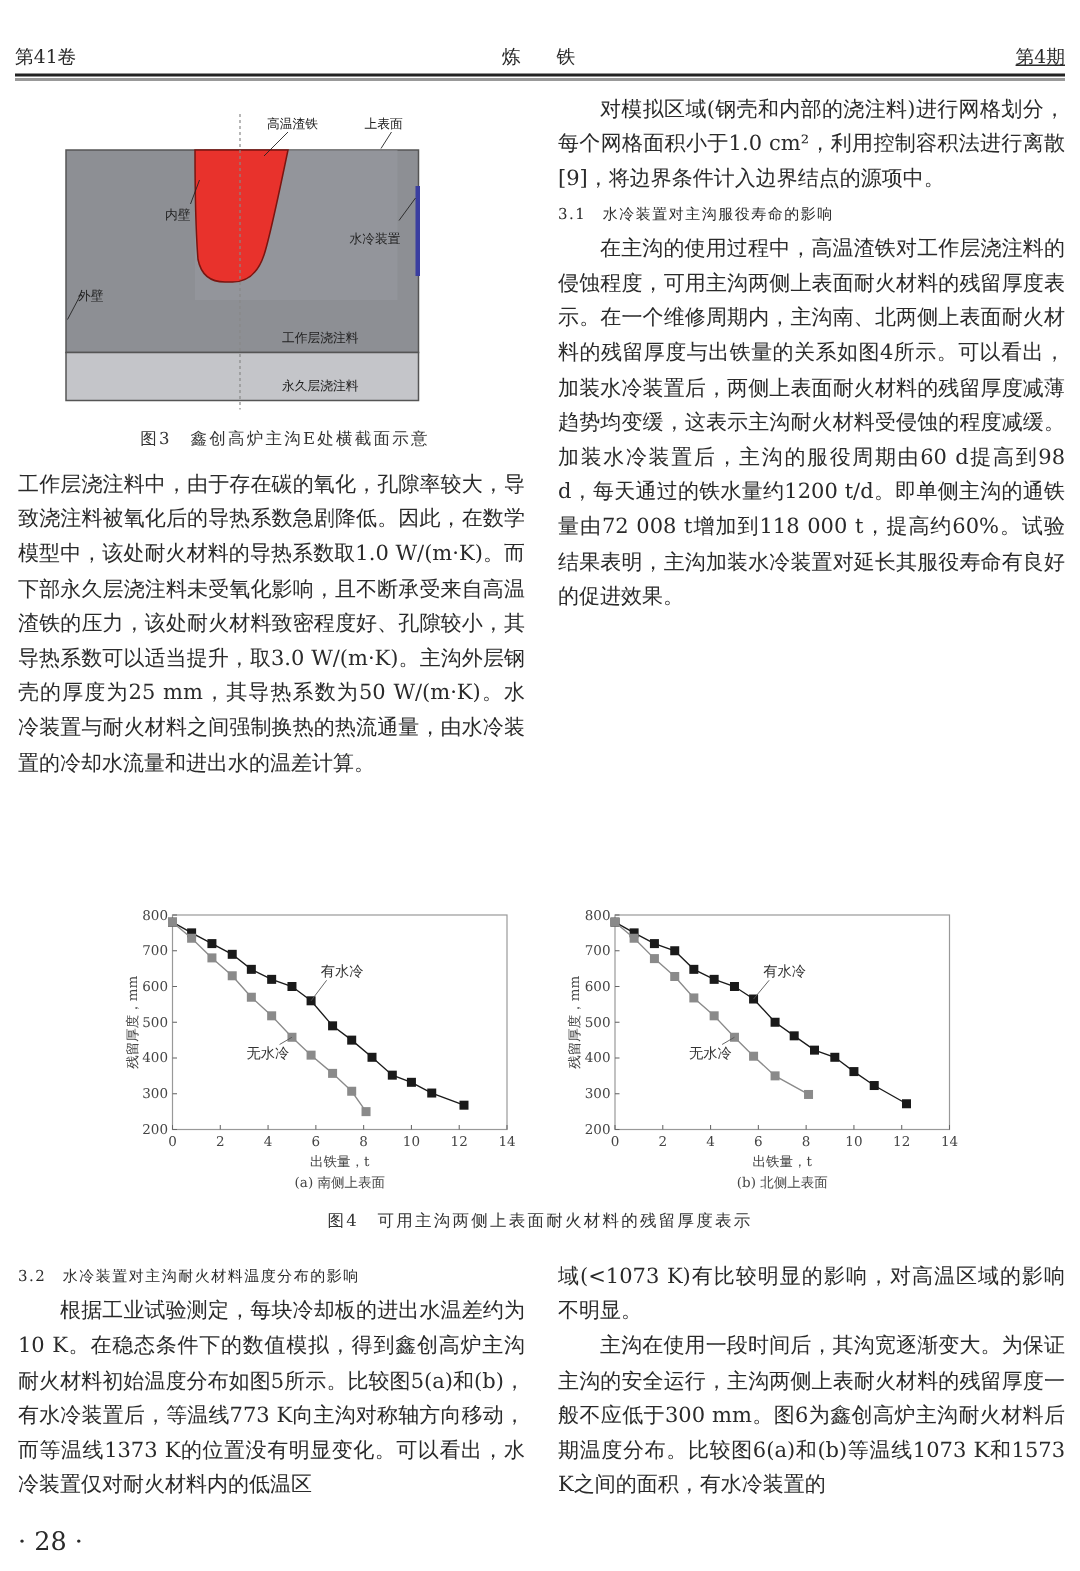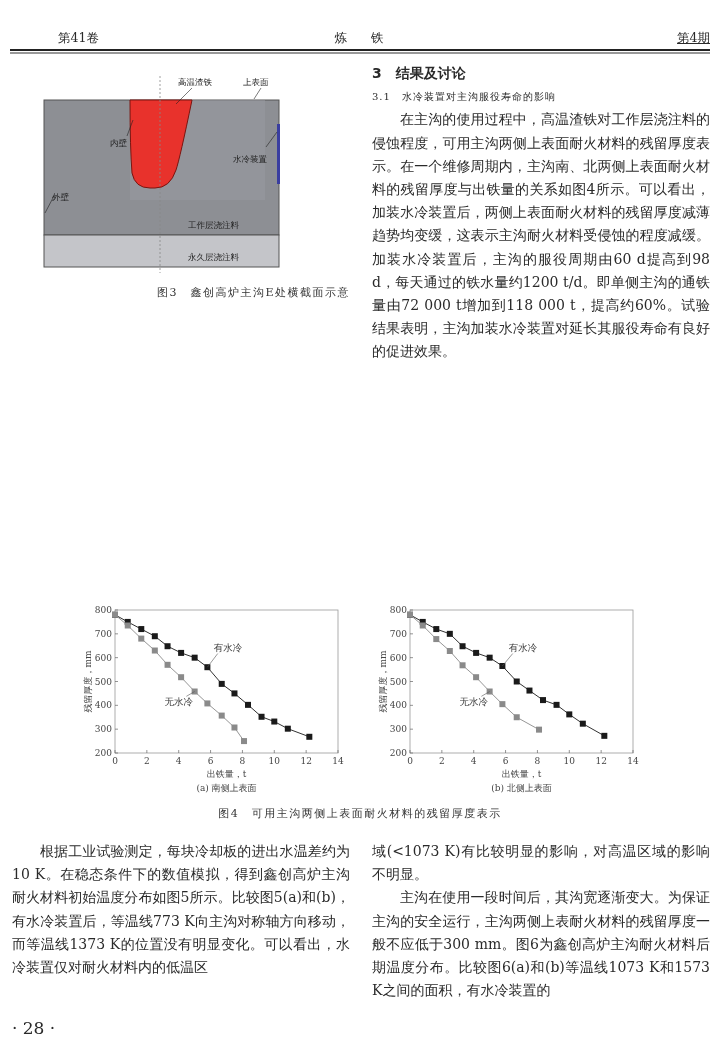--- a/index.html
+++ b/index.html
@@ -1,19 +1,19 @@
 <!DOCTYPE html>
 <html><head>
 <meta charset="utf-8">
 <style>
   * { box-sizing: border-box; margin: 0; padding: 0; }
   body { width: 720px; height: 1047px; background: #fff; position: relative; overflow: hidden;
          font-family: "DejaVu Serif", "Liberation Serif", serif; color: #2a2a2a; }
   .header { position: absolute; left: 10px; right: 10px; top: 30px; height: 20px; font-size: 12.5px; }
-  .header .l { position: absolute; left: 0; top: 0; margin-left: 48px; }
+  .header .l { position: absolute; left: 0; top: 0; }
   .header .c { position: absolute; left: 8px; right: 0; text-align: center; top: 0; letter-spacing: 10px; }
   .header .r { position: absolute; right: 0; top: 0; text-decoration: underline; }
   .hrule1 { position: absolute; left: 10px; right: 10px; top: 49px; height: 1.5px; background: #222; }
   .hrule2 { position: absolute; left: 10px; right: 10px; top: 52px; height: 2px; background: #999; }
 
   .col { position: absolute; font-size: 14px; line-height: 23.2px; text-align: justify; }
   .col p { margin: 0; }
   .col p.indent { text-indent: 2em; }
   .h2 { font-family: "DejaVu Sans", "Liberation Sans", sans-serif; font-weight: bold; font-size: 14px; }
   .h3 { font-size: 10px; letter-spacing: 1px; }
@@ -50,30 +50,31 @@
     <line x1="236" y1="89" x2="247" y2="74" stroke="#222" stroke-width="0.6"></line>
     <line x1="24" y1="138" x2="15" y2="155" stroke="#222" stroke-width="0.6"></line>
     <text x="148" y="27" font-size="8.5" fill="#222">高温渣铁</text>
     <text x="213" y="27" font-size="8.5" fill="#222">上表面</text>
     <text x="80" y="88" font-size="8.5" fill="#222">内壁</text>
     <text x="203" y="104" font-size="8.5" fill="#222">水冷装置</text>
     <text x="22" y="142" font-size="8.5" fill="#222">外壁</text>
     <text x="158" y="170" font-size="8.5" fill="#222">工作层浇注料</text>
     <text x="158" y="202" font-size="8.5" fill="#222">永久层浇注料</text>
   </svg>
-  <div class="cap" style="position:absolute;left:0;right:0;top:227px;text-align:right;">图3　鑫创高炉主沟E处横截面示意</div>
+  <div class="cap" style="position:absolute;left:0;right:0;top:227px;">图3　鑫创高炉主沟E处横截面示意</div>
 </div>
 
 <div class="col" style="left:12px; top:312px; width:338px;">
+  <p>工作层浇注料中，由于存在碳的氧化，孔隙率较大，导致浇注料被氧化后的导热系数急剧降低。因此，在数学模型中，该处耐火材料的导热系数取1.0 W/(m·K)。而下部永久层浇注料未受氧化影响，且不断承受来自高温渣铁的压力，该处耐火材料致密程度好、孔隙较小，其导热系数可以适当提升，取3.0 W/(m·K)。主沟外层钢壳的厚度为25 mm，其导热系数为50 W/(m·K)。水冷装置与耐火材料之间强制换热的热流通量，由水冷装置的冷却水流量和进出水的温差计算。</p>
 </div>
 
 <div class="col" style="left:372px; top:62px; width:338px;">
-  <p class="h2">3　结果及讨论</p>
+  <p class="indent">对模拟区域(钢壳和内部的浇注料)进行网格划分，每个网格面积小于1.0 cm²，利用控制容积法进行离散[9]，将边界条件计入边界结点的源项中。</p>
   <p class="h3">3.1　水冷装置对主沟服役寿命的影响</p>
-  <p class="indent">在主沟的使用过程中，高温渣铁对工作层浇注料的侵蚀程度，可用主沟两侧上表面耐火材料的残留厚度表示。在一个维修周期内，主沟南、北两侧上表面耐火材料的残留厚度与出铁量的关系如图4所示。可以看出，加装水冷装置后，两侧上表面耐火材料的残留厚度减薄趋势均变缓，这表示主沟耐火材料受侵蚀的程度减缓。加装水冷装置后，主沟的服役周期由60 d提高到98 d，每天通过的铁水量约1200 t/d。即单侧主沟的通铁量由72 000 t增加到118 000 t，提高约60%。试验结果表明，主沟加装水冷装置对延长其服役寿命有良好的促进效果。</p>
+  <p class="indent">在主沟的使用过程中，高温渣铁对工作层浇注料的侵蚀程度，可用主沟两侧上表面耐火材料的残留厚度表示。在一个维修周期内，主沟南、北两侧上表面耐火材料的残留厚度与出铁量的关系如图4所示。可以看出，加装水冷装置后，两侧上表面耐火材料的残留厚度减薄趋势均变缓，这表示主沟耐火材料受侵蚀的程度减缓。加装水冷装置后，主沟的服役周期由60 d提高到98 d，每天通过的铁水量约1200 t/d。即单侧主沟的通铁量由72 008 t增加到118 000 t，提高约60%。试验结果表明，主沟加装水冷装置对延长其服役寿命有良好的促进效果。</p>
 </div>
 
 <div id="fig4a">
   <svg id="svg4a" width="280" height="200">
       <rect x="35" y="10" width="223" height="143" fill="none" stroke="#999" stroke-width="0.8"></rect>
       <line x1="35" y1="153" x2="35" y2="150" stroke="#666" stroke-width="0.7"></line>
       <text x="35" y="164" font-size="9" text-anchor="middle" fill="#444">0</text>
       <line x1="66.85714285714286" y1="153" x2="66.85714285714286" y2="150" stroke="#666" stroke-width="0.7"></line>
       <text x="66.85714285714286" y="164" font-size="9" text-anchor="middle" fill="#444">2</text>
       <line x1="98.71428571428571" y1="153" x2="98.71428571428571" y2="150" stroke="#666" stroke-width="0.7"></line>
@@ -205,20 +206,21 @@
       <rect x="176.02142857142857" y="126.64333333333335" width="6" height="6" fill="#8a8a8a"></rect>
       <text x="148.75714285714287" y="50.516666666666666" font-size="9.5" fill="#333">有水冷</text>
       <line x1="152.75714285714287" y1="53.516666666666666" x2="142.3857142857143" y2="66.00833333333334" stroke="#555" stroke-width="0.6"></line>
       <text x="99.37857142857143" y="105.33333333333334" font-size="9.5" fill="#333">无水冷</text>
       <line x1="121.37857142857143" y1="96.33333333333334" x2="129.64285714285714" y2="91.50999999999999" stroke="#555" stroke-width="0.6"></line>
     </svg>
 </div>
 <div class="cap" style="position:absolute;left:0;right:0;top:806px;">图4　可用主沟两侧上表面耐火材料的残留厚度表示</div>
 
 <div class="col" style="left:12px; top:840px; width:338px;">
+  <p class="h3">3.2　水冷装置对主沟耐火材料温度分布的影响</p>
   <p class="indent">根据工业试验测定，每块冷却板的进出水温差约为10 K。在稳态条件下的数值模拟，得到鑫创高炉主沟耐火材料初始温度分布如图5所示。比较图5(a)和(b)，有水冷装置后，等温线773 K向主沟对称轴方向移动，而等温线1373 K的位置没有明显变化。可以看出，水冷装置仅对耐火材料内的低温区</p>
 </div>
 
 <div class="col" style="left:372px; top:840px; width:338px;">
   <p>域(&lt;1073 K)有比较明显的影响，对高温区域的影响不明显。</p>
   <p class="indent">主沟在使用一段时间后，其沟宽逐渐变大。为保证主沟的安全运行，主沟两侧上表耐火材料的残留厚度一般不应低于300 mm。图6为鑫创高炉主沟耐火材料后期温度分布。比较图6(a)和(b)等温线1073 K和1573 K之间的面积，有水冷装置的</p>
 </div>
 
 <div class="pagenum">· 28 ·</div>
 

